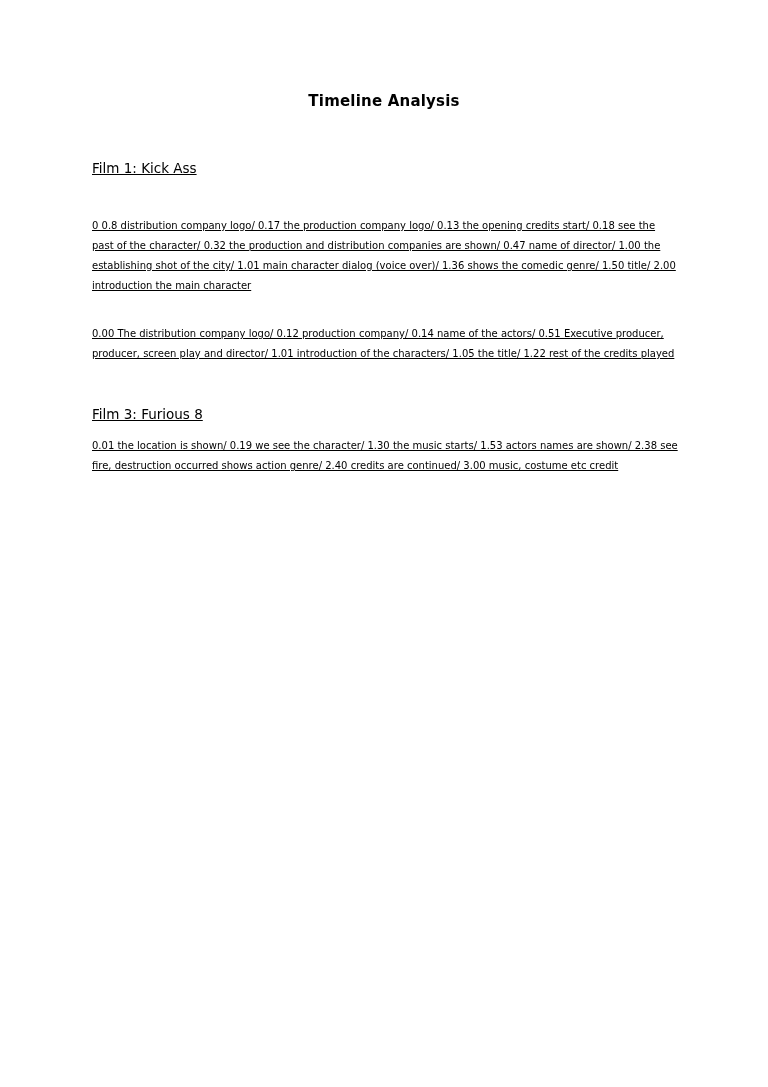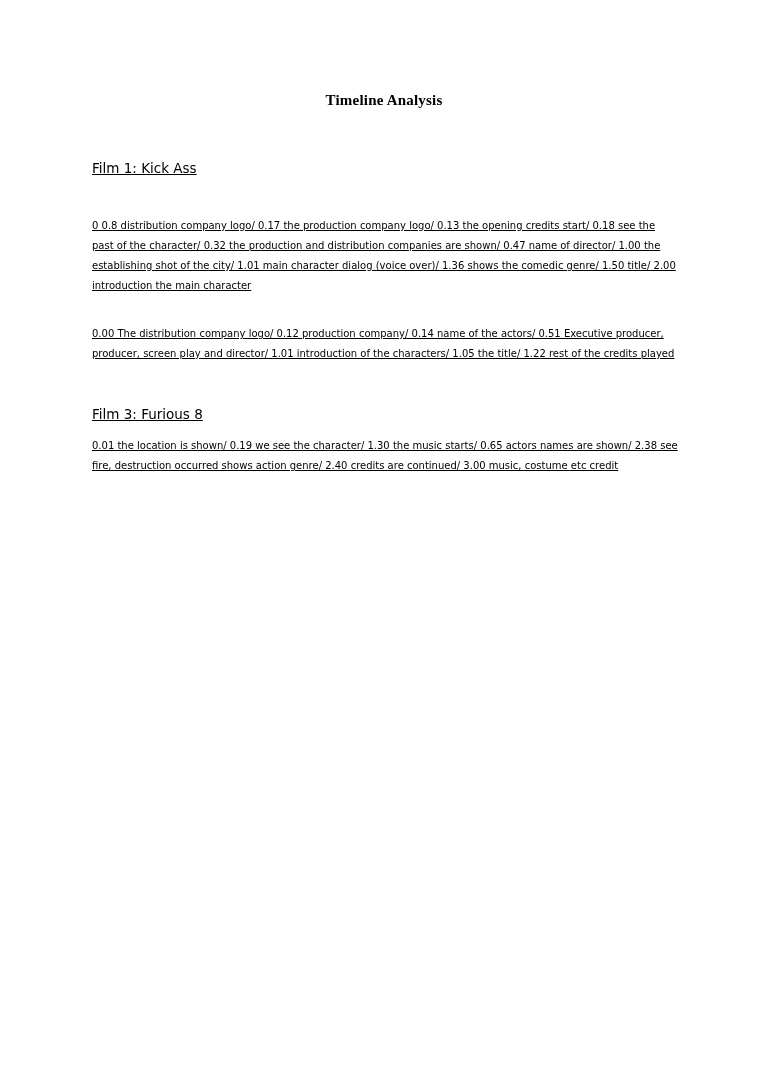--- a/index.html
+++ b/index.html
@@ -26,21 +26,20 @@
   .doc-title {
     position: absolute;
     top: 92px;
     left: 0;
     width: 768px;
     text-align: center;
     font-size: 15px;
     font-weight: bold;
     letter-spacing: 0.2px;
     color: #000;
-    font-family: Liberation Serif, serif;
   }
   .content {
     position: absolute;
     top: 150px;
     left: 92px;
     width: 586px;
   }
   .film-heading {
     font-size: 13.5px;
     line-height: 20px;
@@ -73,16 +72,16 @@
 
     <p class="film-heading block-1-heading">Film 1: Kick Ass</p>
 
     <p class="film-body block-1-body">0  0.8 distribution company logo/ 0.17 the production company logo/ 0.13 the opening credits start/ 0.18 see the past of the character/ 0.32 the production and distribution companies are shown/ 0.47 name of director/ 1.00 the establishing shot of the city/ 1.01 main character dialog (voice over)/ 1.36 shows the comedic genre/ 1.50 title/ 2.00 introduction the main character</p>
 
 
     <p class="film-body block-2-body">0.00 The distribution company logo/ 0.12 production company/ 0.14 name of the actors/ 0.51 Executive producer, producer, screen play and director/ 1.01 introduction of the characters/ 1.05 the title/ 1.22 rest of the credits played</p>
 
     <p class="film-heading block-3-heading">Film 3: Furious 8</p>
 
-    <p class="film-body block-3-body">0.01 the location is shown/ 0.19 we see the character/ 1.30 the music starts/ 0.65 actors names are shown/ 2.38 see fire, destruction occurred shows action genre/ 2.40 credits are continued/ 3.00 music, costume etc credit</p>
+    <p class="film-body block-3-body">0.01 the location is shown/ 0.19 we see the character/ 1.30 the music starts/ 1.53 actors names are shown/ 2.38 see fire, destruction occurred shows action genre/ 2.40 credits are continued/ 3.00 music, costume etc credit</p>
 
   </div>
 </div>
 
 </body></html>

